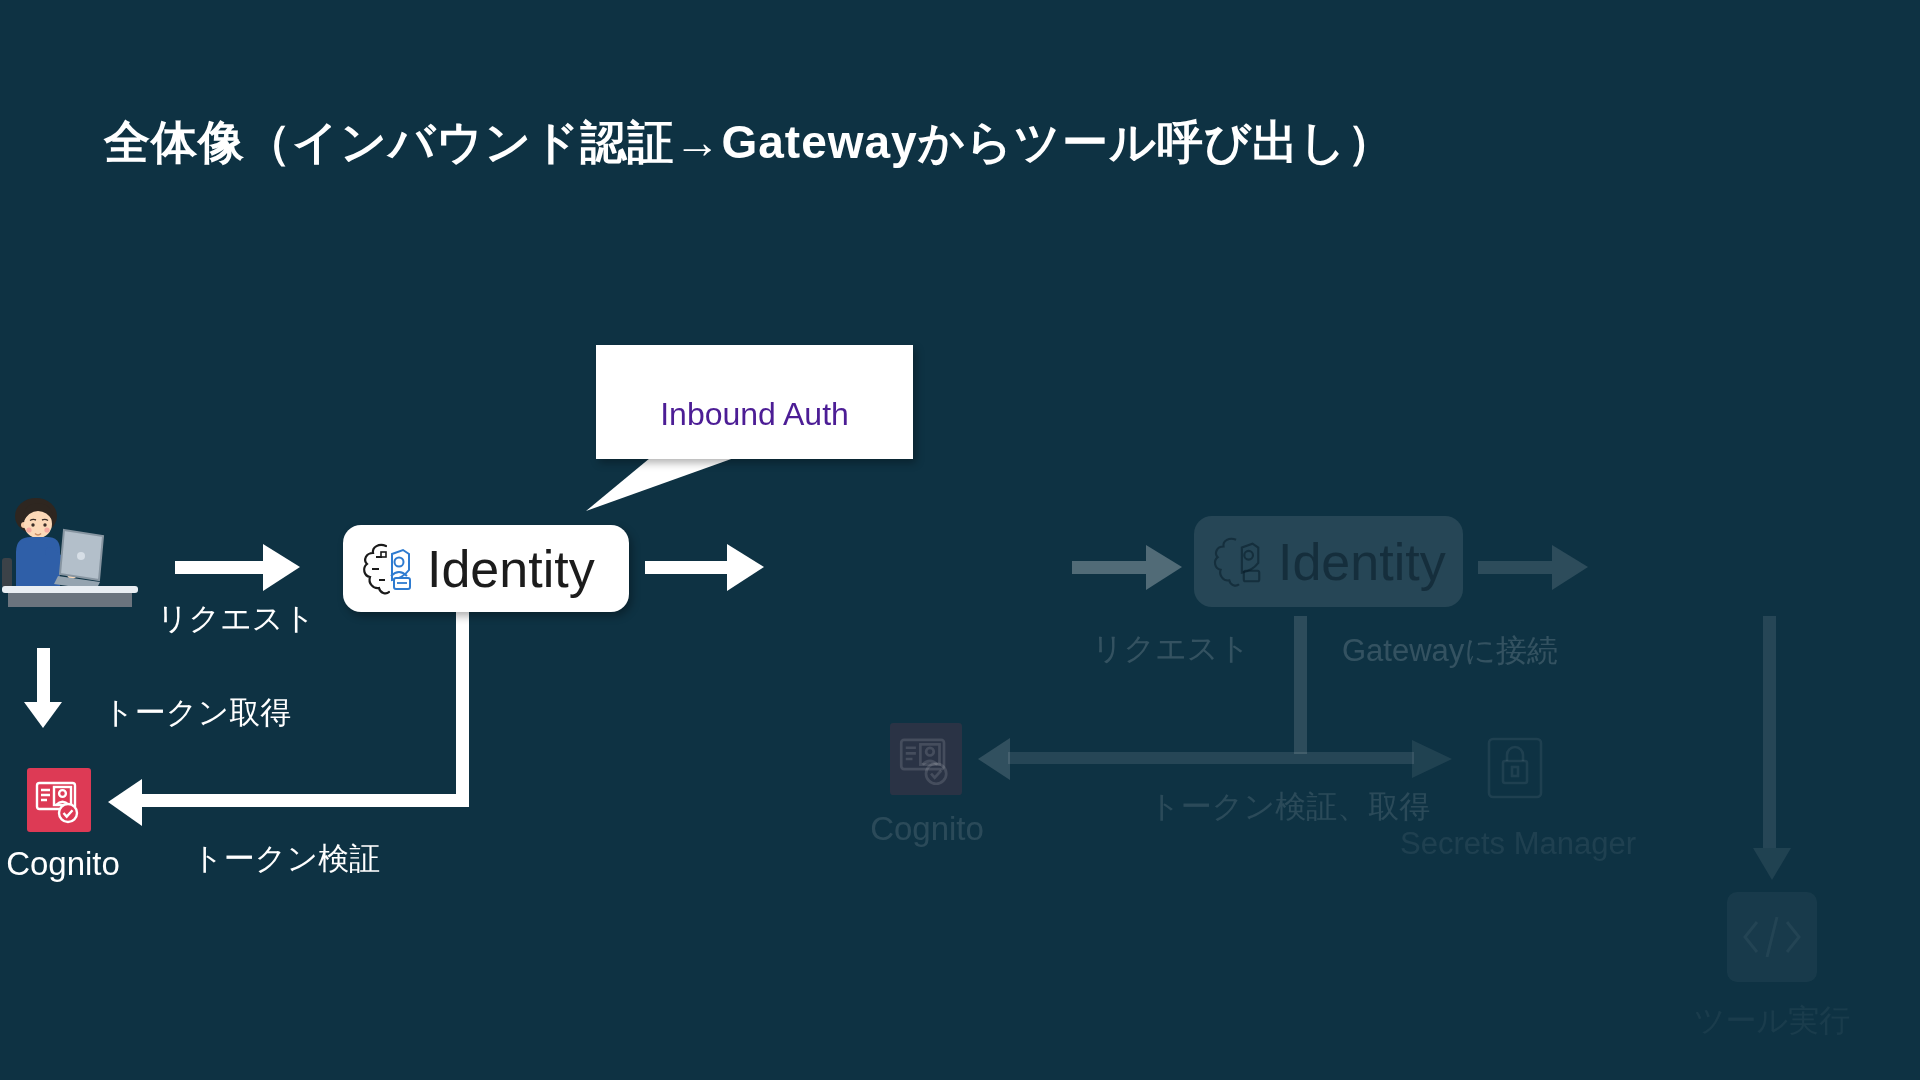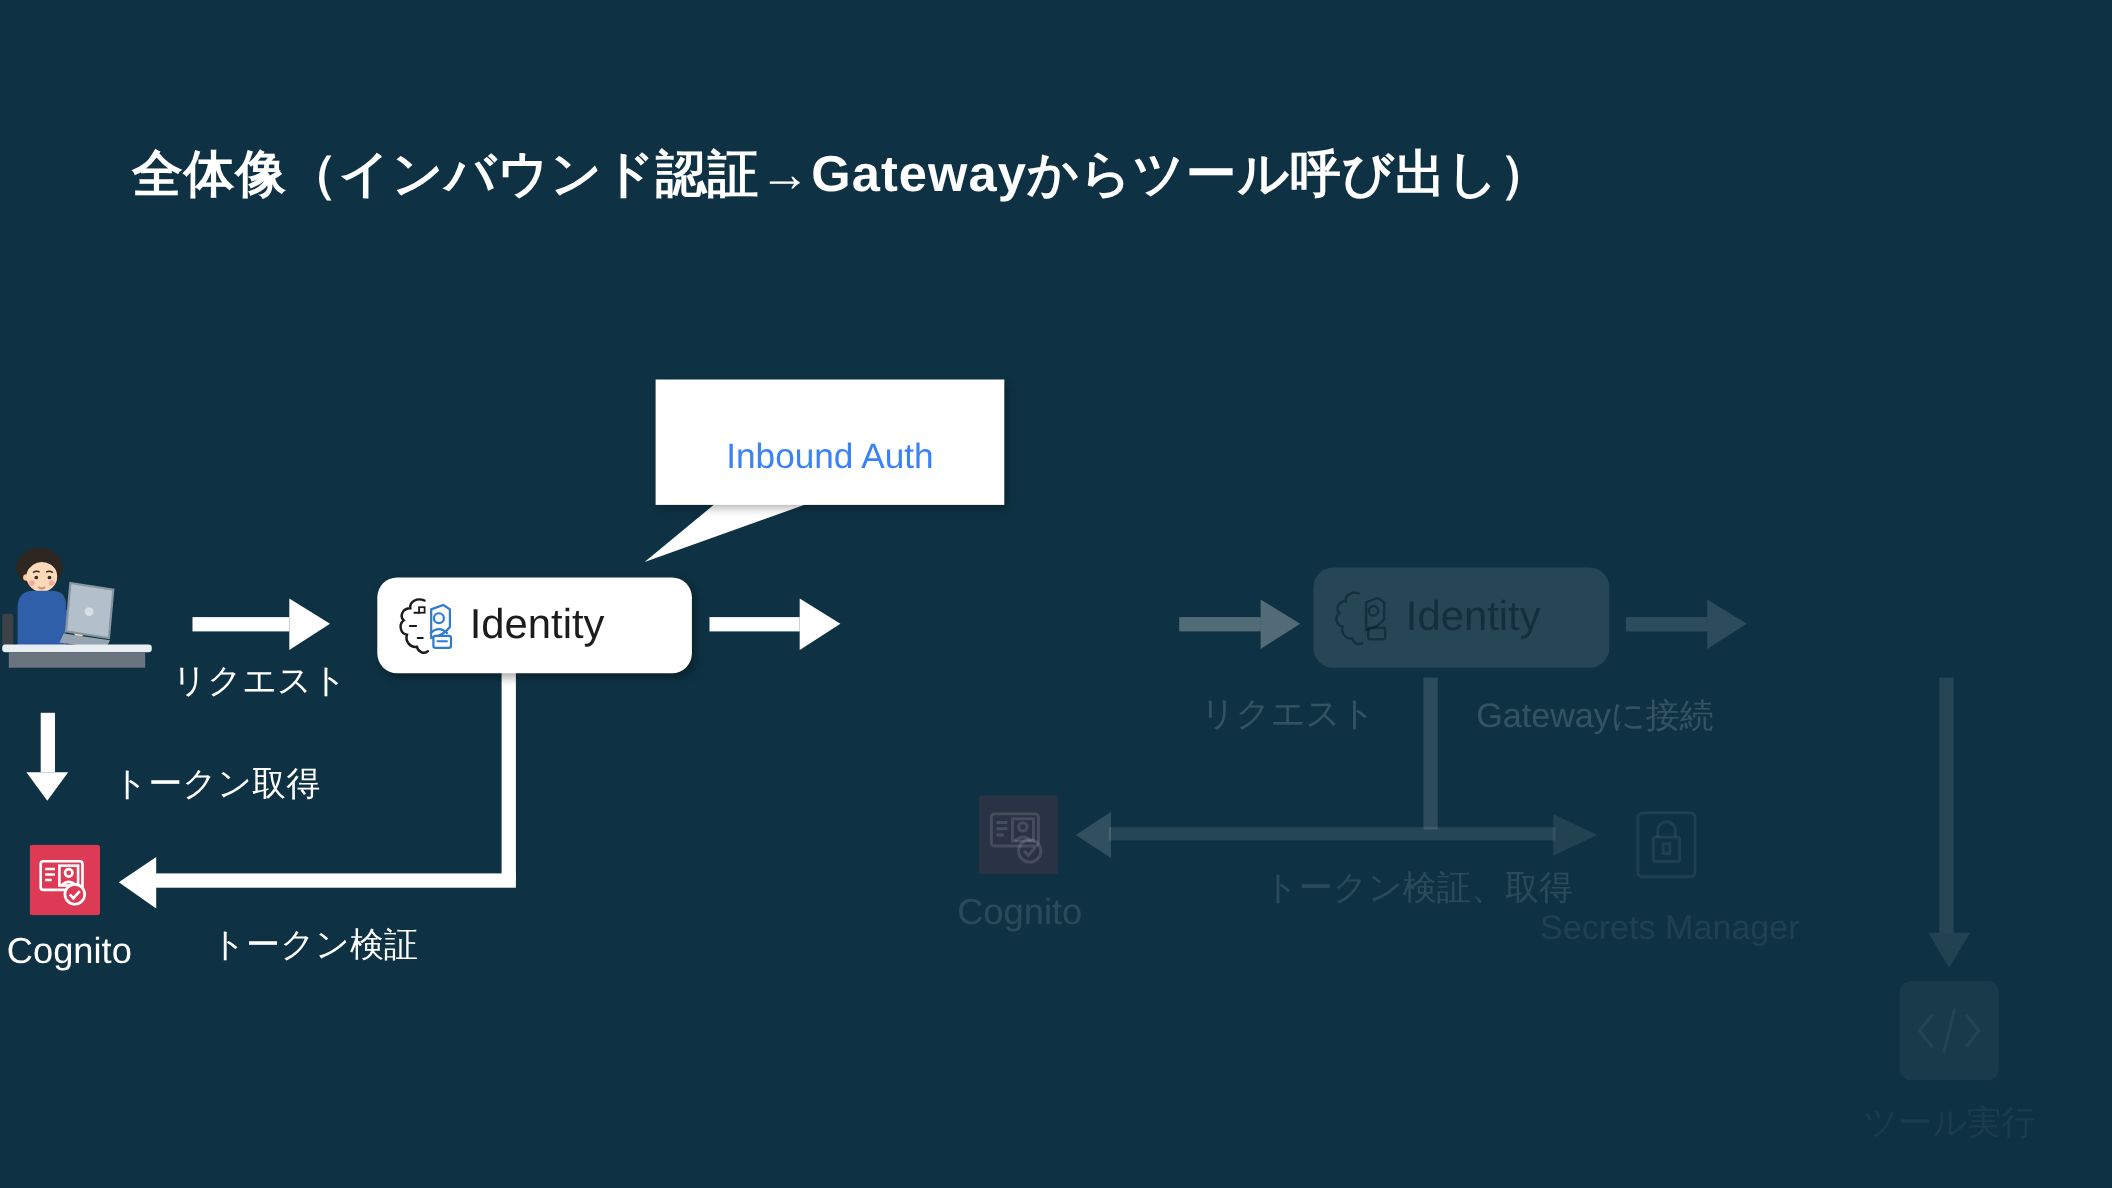--- a/index.html
+++ b/index.html
@@ -4,39 +4,39 @@
 <style>
   html,body { margin:0; padding:0; background:#0e3243; }
   .stage {
     position:relative; width:1920px; height:1080px; overflow:hidden;
     background:#0e3243;
     font-family:"Liberation Sans","DejaVu Sans",sans-serif;
   }
   .layer { position:absolute; left:0; top:0; width:1920px; height:1080px; pointer-events:none; }
 
   .page-title {
-    position:absolute; left:104px; top:112px; margin:16px;
+    position:absolute; left:104px; top:112px; margin:0;
     font-size:46px; font-weight:700; color:#ffffff; letter-spacing:1px;
   }
 
   
   .callout {
     position:absolute; left:596px; top:345px; width:317px; height:114px;
     background:#ffffff; display:flex; align-items:center; justify-content:center;
     box-shadow:3px 4px 8px rgba(0,0,0,.30);
   }
-  .callout-text { font-size:32px; color:#3b82f6;margin-top:24px; }
+  .callout-text { font-size:32px; color:#4c1d95;margin-top:24px; }
 
   
   .node {
     position:absolute; background:#ffffff; border-radius:18px;
     display:flex; align-items:center; padding-left:16px; gap:10px;
     box-shadow:3px 4px 8px rgba(0,0,0,.32);
   }
-  .node-label { font-size:38px; color:#1c1c1c; }
+  .node-label { font-size:52px; color:#1c1c1c; }
 
   
   .ghost-node {
     position:absolute; background:rgba(255,255,255,0.10); border-radius:18px;
     display:flex; align-items:center; padding-left:16px; gap:12px;
   }
   .ghost-node .node-label { color:rgba(2,18,28,0.45); }
 
   .lbl { position:absolute; color:#ffffff; font-size:31px; white-space:nowrap; }
   .lbl.center { text-align:center; }

